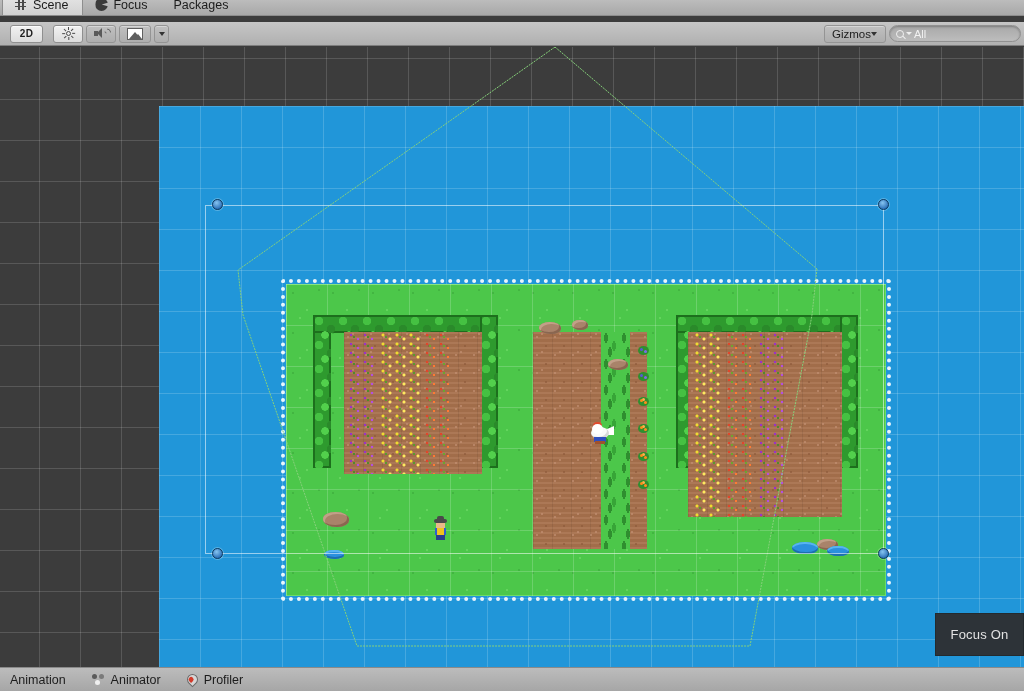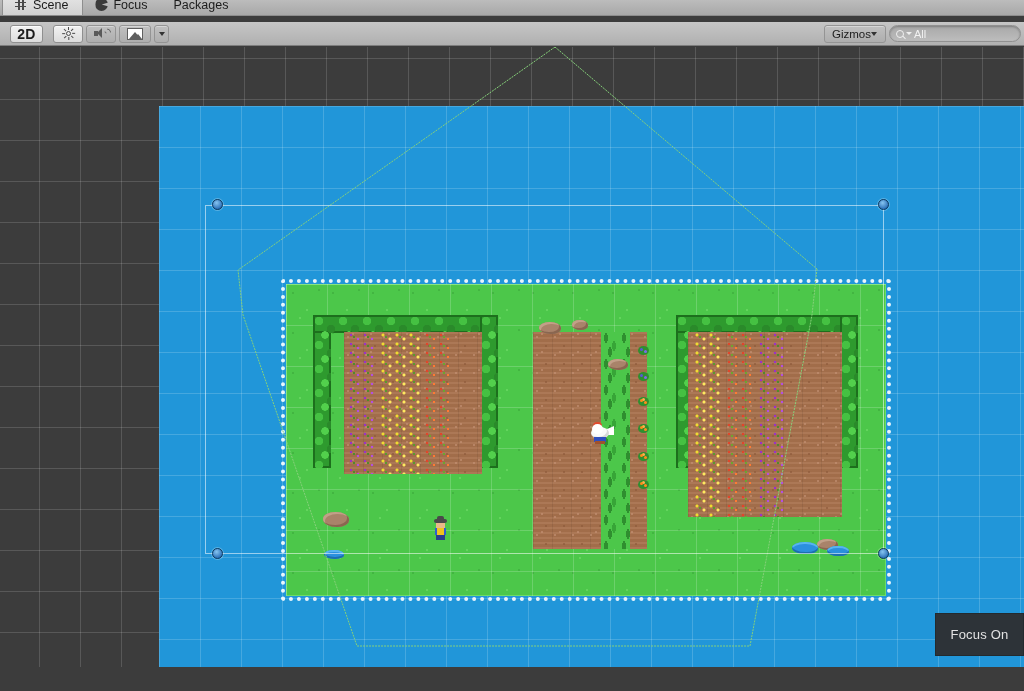--- a/index.html
+++ b/index.html
@@ -66,21 +66,21 @@
   .tb-btn.flat {
     background:linear-gradient(#c0c0c0,#aeaeae);
     border-color:#949494;
     box-shadow:inset 0 1px 0 rgba(255,255,255,.35);
   }
   .shaded {
     width:168px; justify-content:space-between; padding:0 5px 0 7px;
   }
   .caret { width:0;height:0;border-left:3.5px solid transparent;
     border-right:3.5px solid transparent;border-top:4px solid #333; }
-  .btn-2d { width:33px; font-weight:bold; font-size:14px; letter-spacing:.3px;}
+  .btn-2d { width:33px; font-weight:bold; font-size:10px; letter-spacing:.3px;}
   .btn-sq { width:30px; }
   .btn-sq2 { width:30px; }
   .btn-img { width:32px; }
   .btn-mini { width:15px; }
   .tb-sep { width:4px; }
   .spacer { flex:1; }
   .gizmos { width:62px; justify-content:space-between; padding:0 12px 0 7px; }
   .searchbox {
     width:132px; height:17px; border-radius:9px;
     background:linear-gradient(#a8a8a8,#bdbdbd);
@@ -517,14 +517,31 @@
     <div class="handle" style="left:212px;top:152px;"></div>
     <div class="handle" style="left:878px;top:152px;"></div>
     <div class="handle" style="left:212px;top:501px;"></div>
     <div class="handle" style="left:878px;top:501px;"></div>
   </div>
 
   <div class="tooltip">
     <span>Focus On</span>
   </div>
 
+  <div class="bottombar">
+    <div class="btab">
+      <span>Animation</span>
+    </div>
+    <div class="btab">
+      <span class="ico-animator">
+        <span class="a"></span>
+          <span class="b"></span>
+          <span class="c"></span>
+      </span>
+      <span>Animator</span>
+    </div>
+    <div class="btab">
+      <span class="ico-profiler"></span>
+      <span>Profiler</span>
+    </div>
+  </div>
 
 </div>
 
 </body></html>

